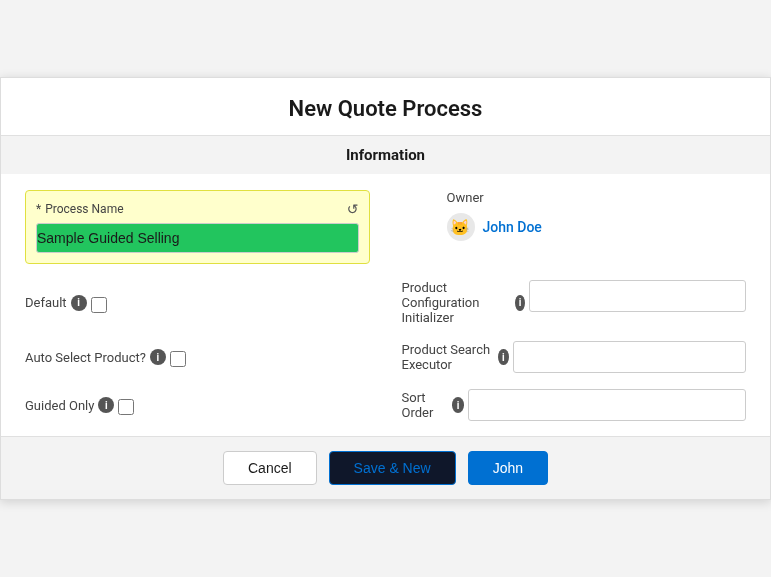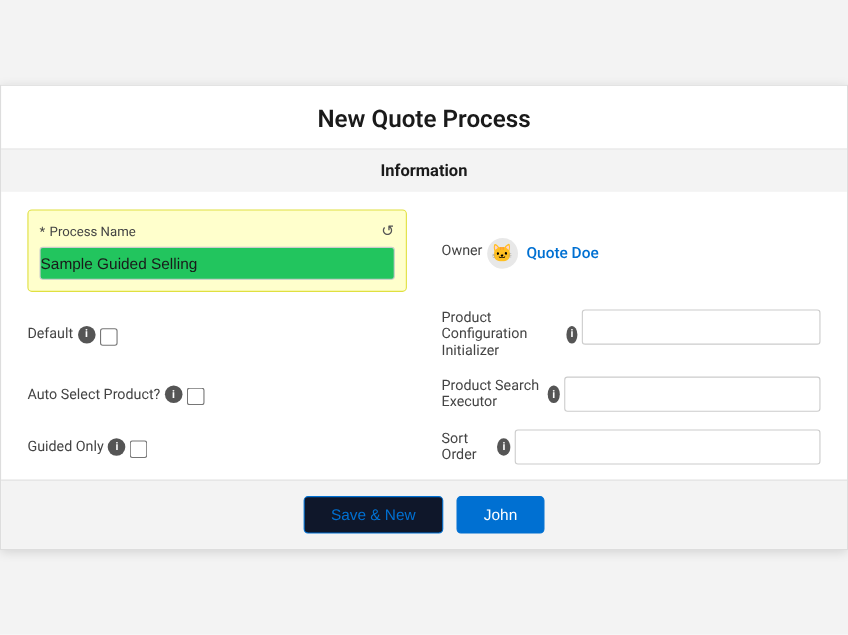--- a/index.html
+++ b/index.html
@@ -123,22 +123,23 @@
       border-radius: 3px;
       padding: 6px 0;
       font-size: 14px;
       color: #1a1a1a;
       background: #22c55e;
       outline: none;
     }
 
     .owner-group {
       display: flex;
-      flex-direction: row;
+      flex-direction: column;
       gap: 4px;
+      margin-left: 45px;
     }
 
     .owner-display {
       display: flex;
       align-items: center;
       gap: 8px;
       margin-top: 4px;
     }
 
     .avatar {
@@ -249,21 +250,21 @@
       </div>
 
       <div class="owner-group">
         <div class="field-label">
           <span>Owner</span>
         </div>
         <div class="owner-display">
           <div class="avatar">
             <span>🐱</span>
           </div>
-          <span class="owner-name">Quote Doe</span>
+          <span class="owner-name">John Doe</span>
         </div>
       </div>
 
       <div class="field-group">
         <div class="field-label">
           <span>Default</span>
           <span class="info-icon">i</span>
         </div>
         <div class="checkbox-wrapper row-spacer">
           <input type="checkbox" style="">
@@ -311,16 +312,17 @@
           <span>Sort Order</span>
           <span class="info-icon">i</span>
         </div>
         <input class="text-input" type="text" style="">
       </div>
 
     </div>
   </div>
 
   <div class="modal-footer">
+    <button class="btn btn-cancel">Cancel</button>
     <button class="btn btn-save-new">Save &amp; New</button>
     <button class="btn btn-save">John</button>
   </div>
 </div>
 
 </body></html>

